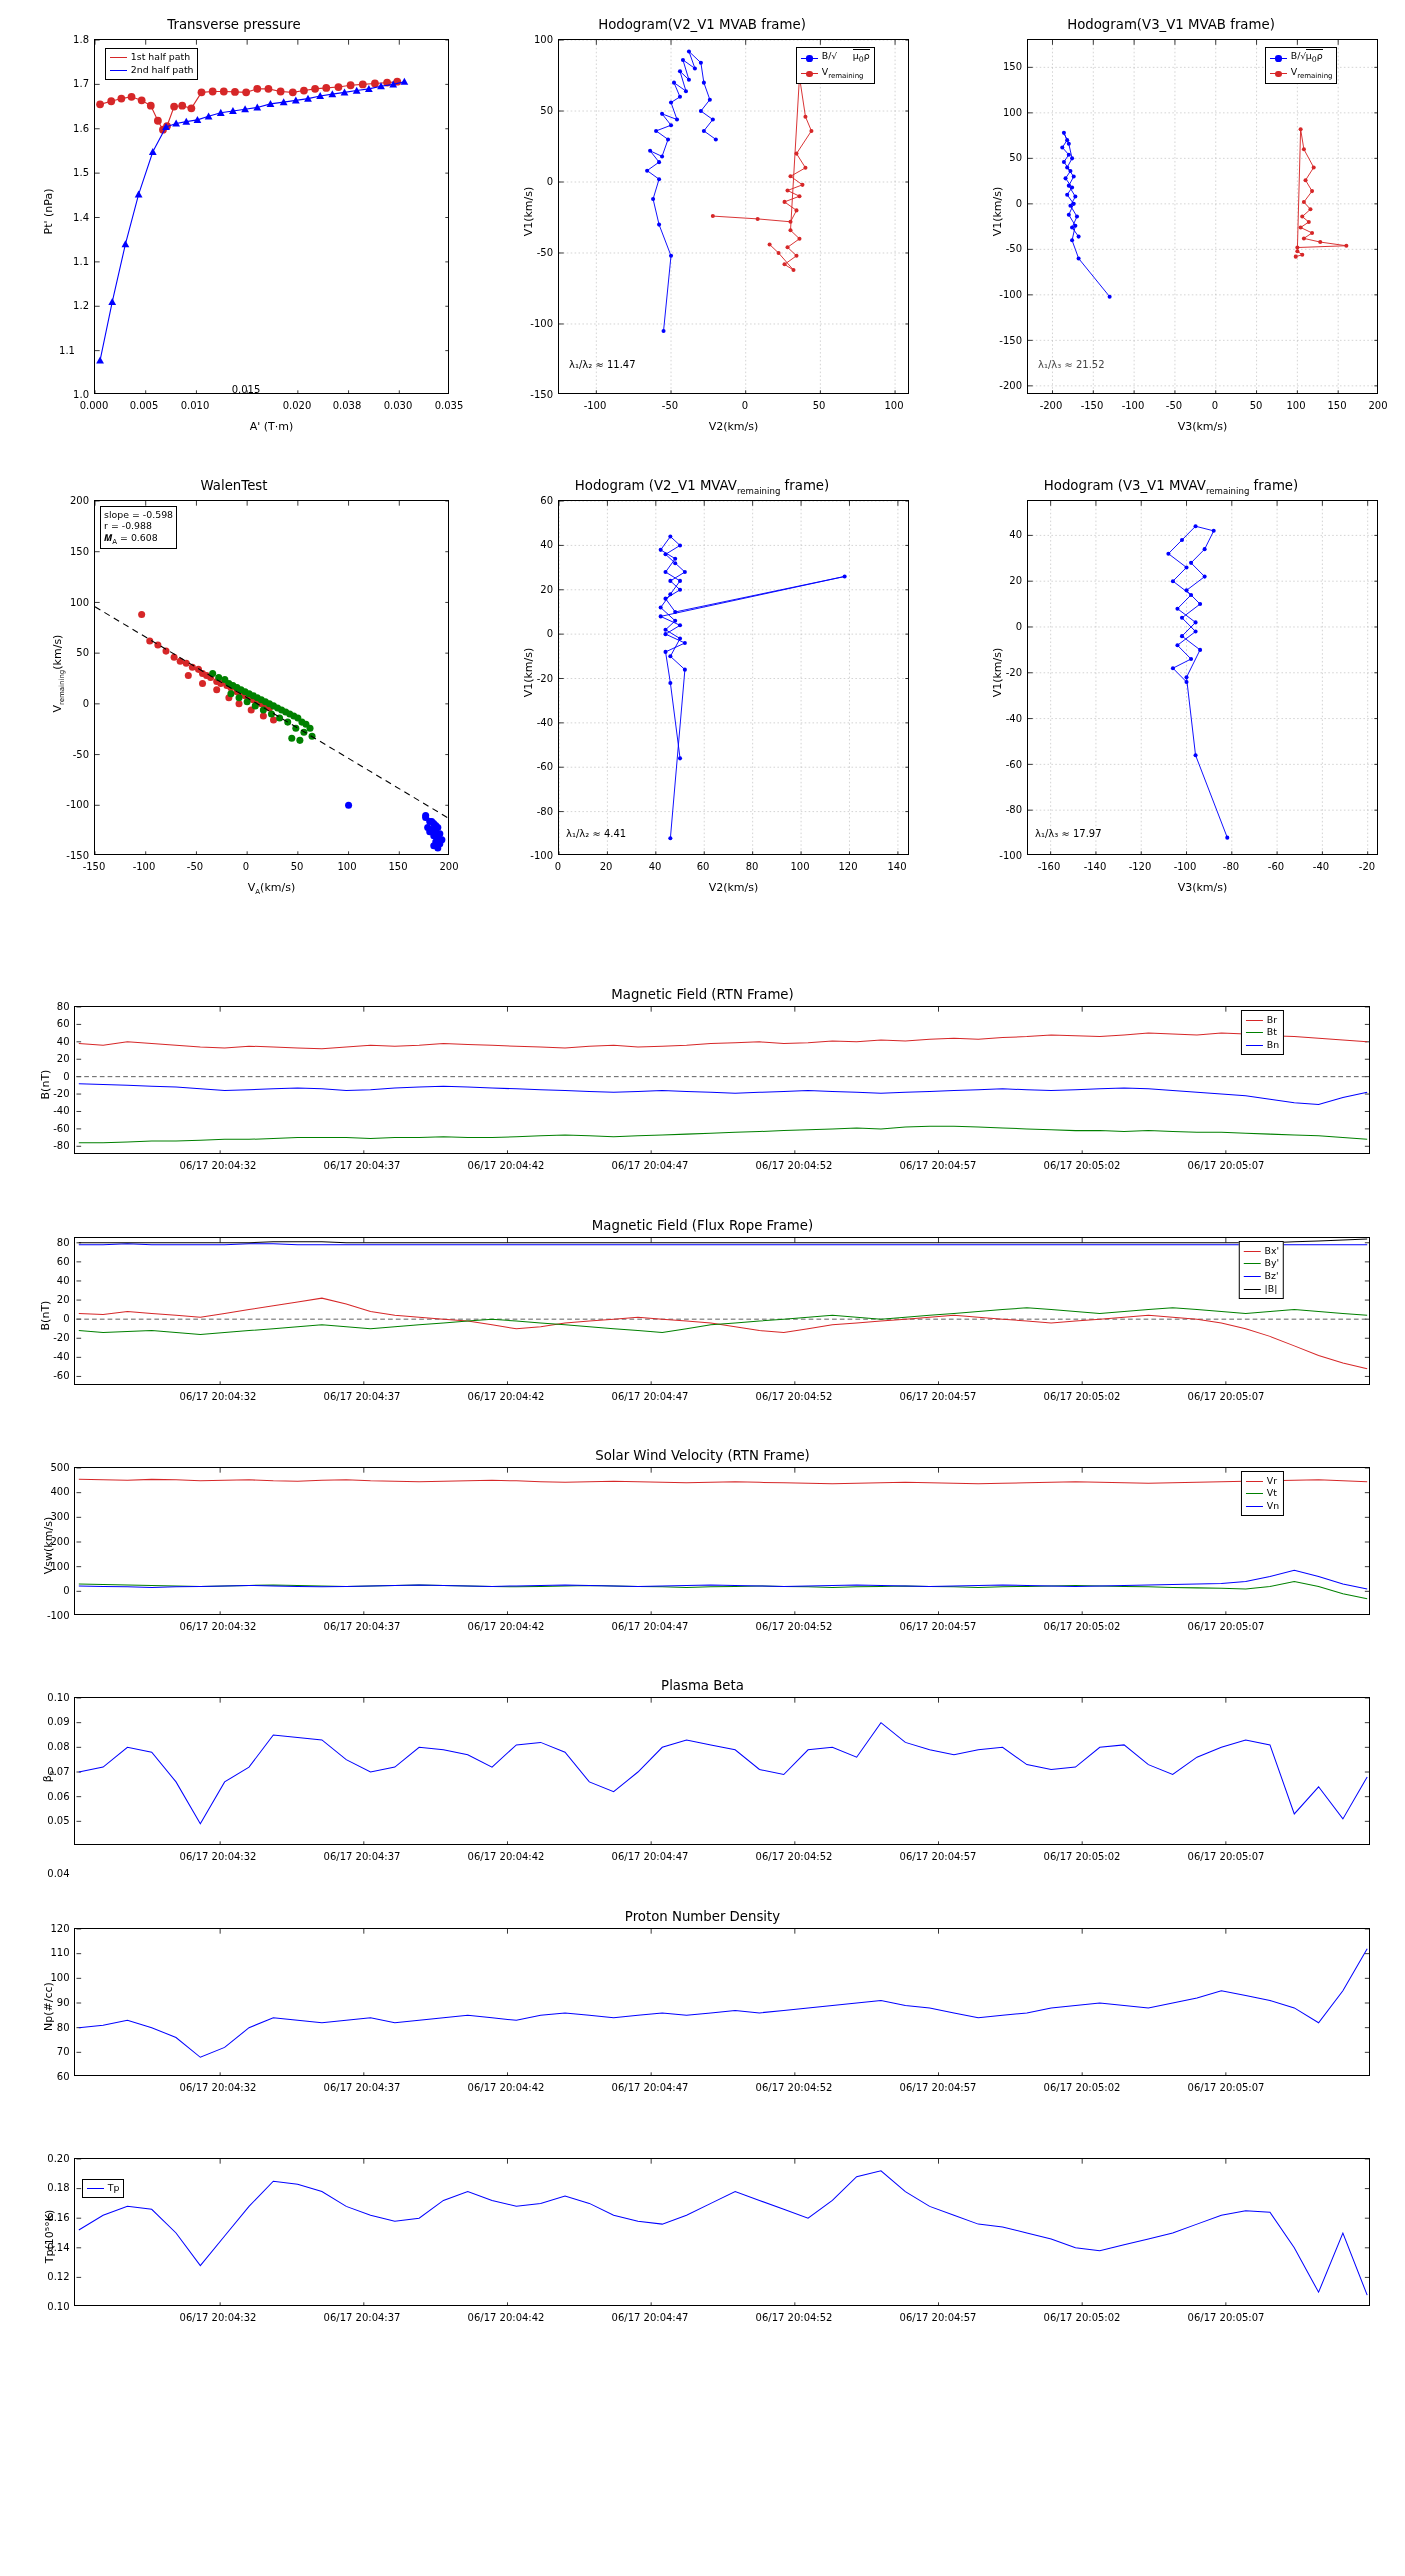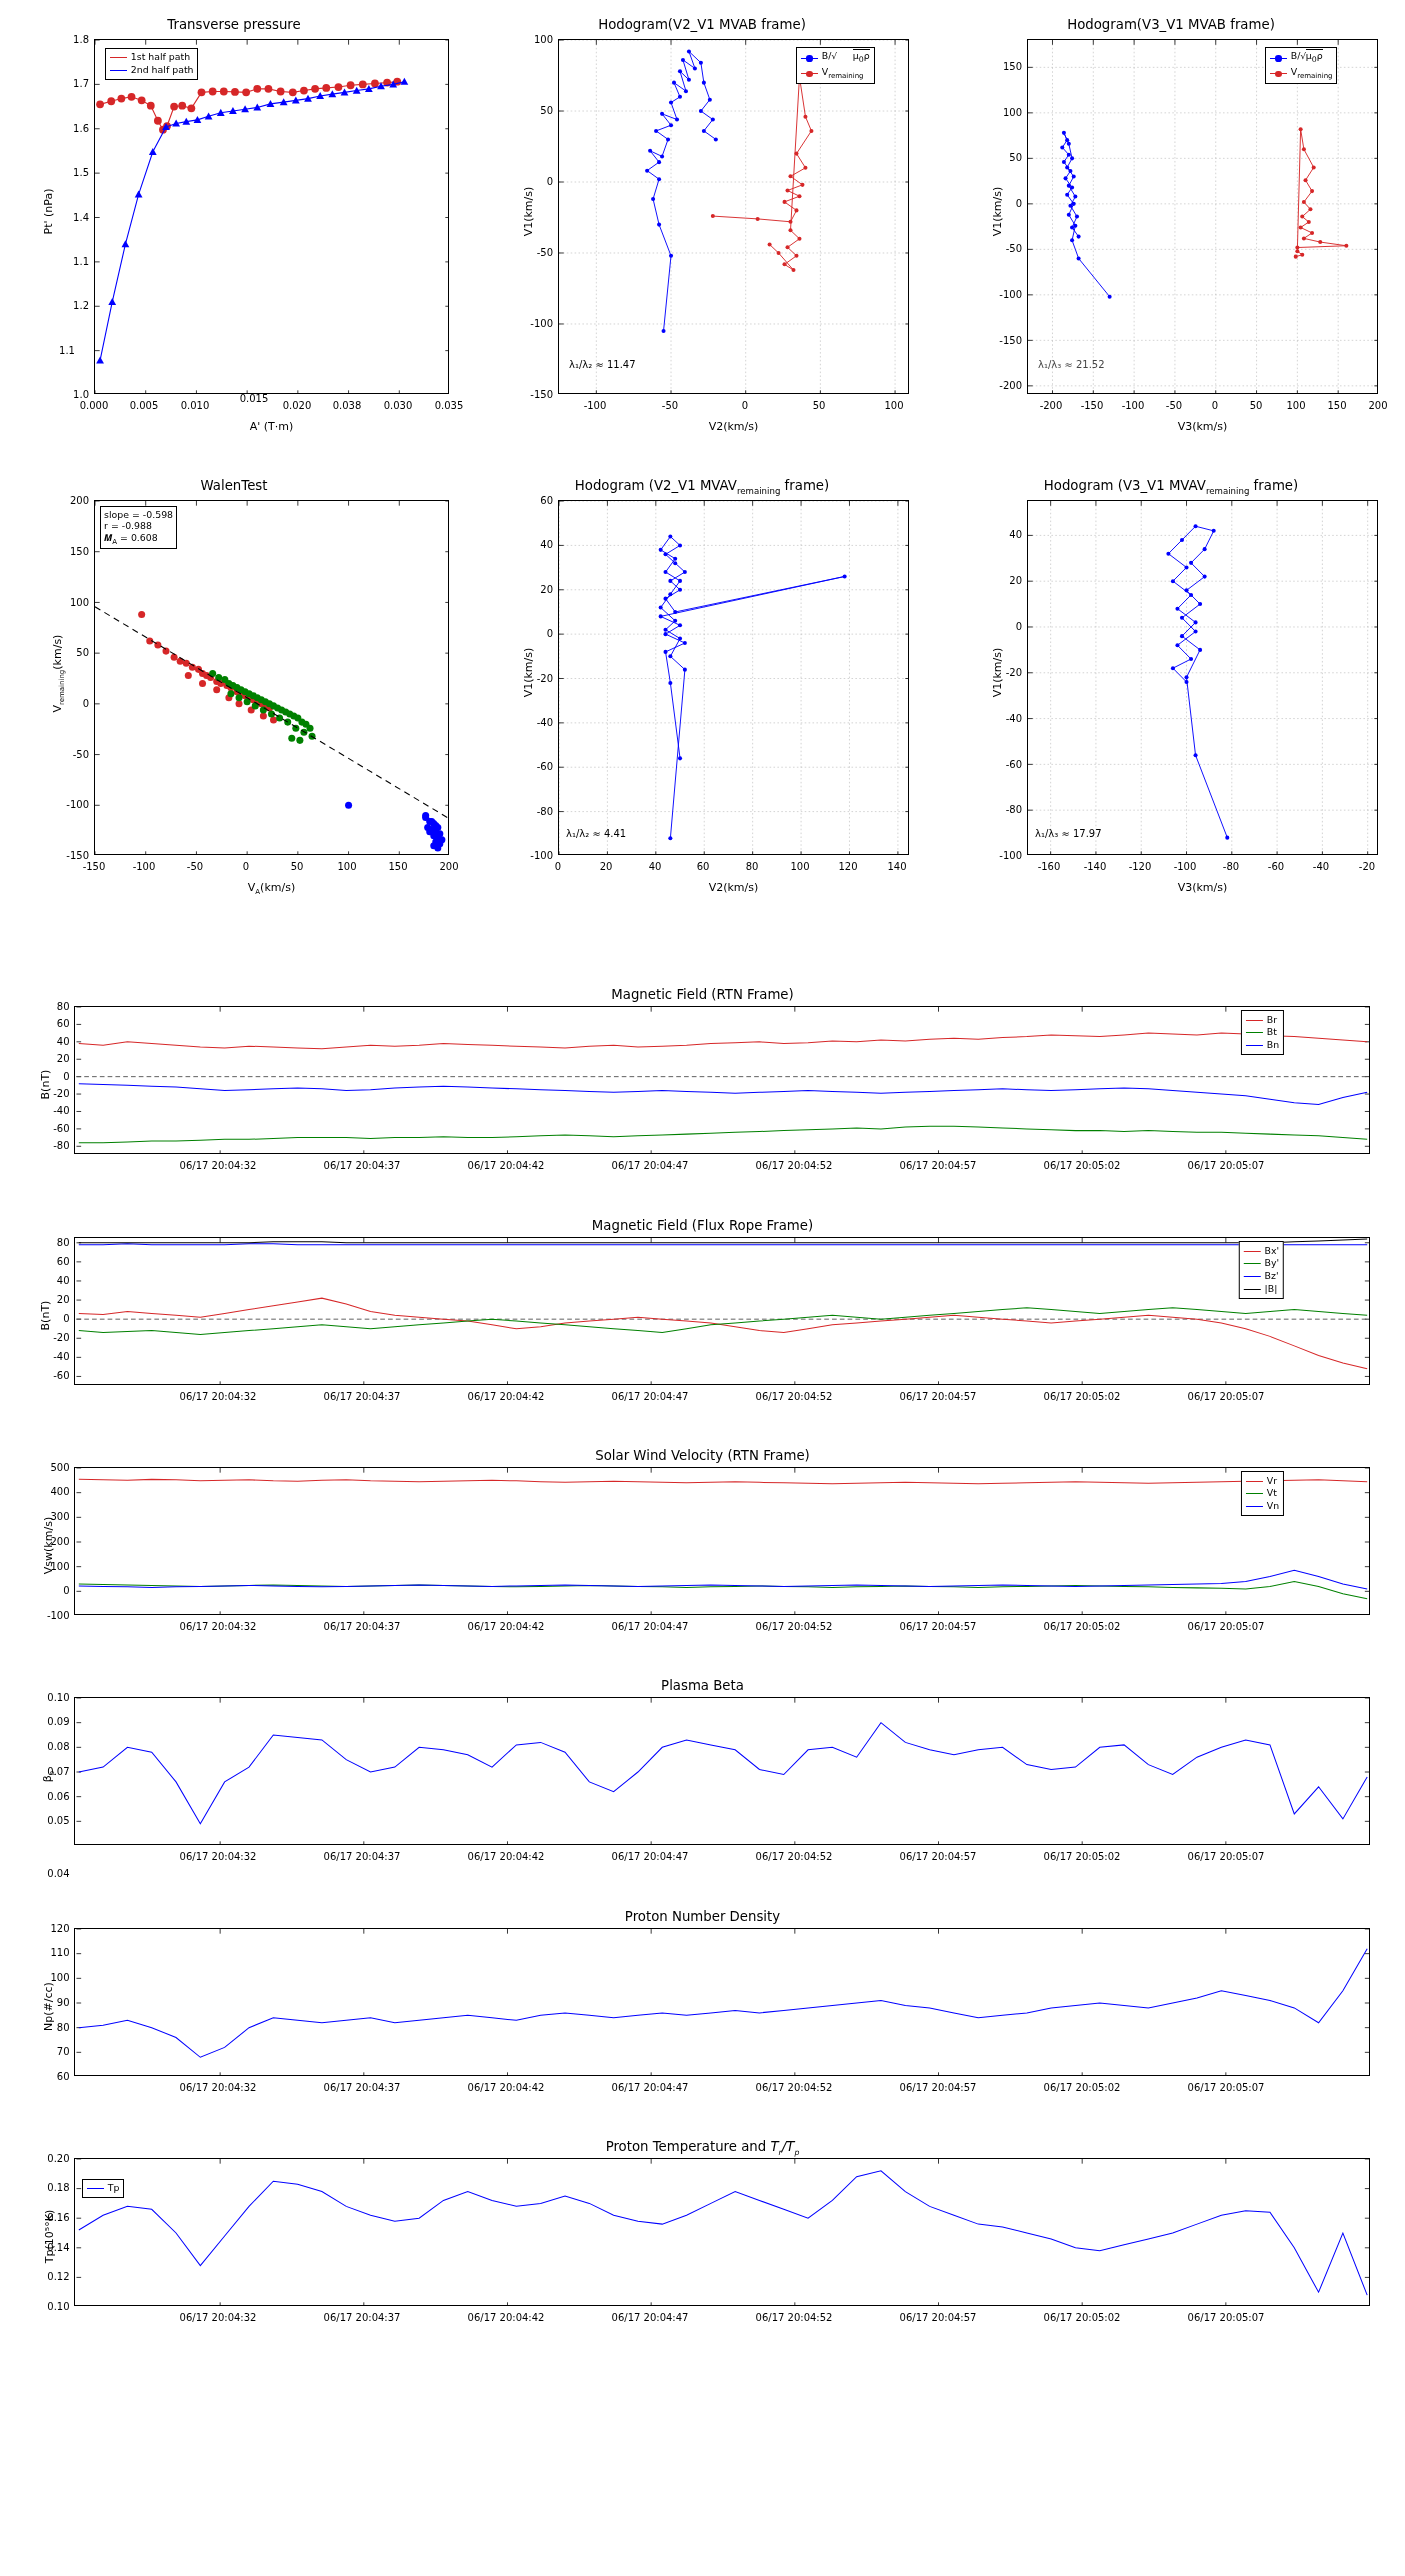--- a/index.html
+++ b/index.html
@@ -126,21 +126,21 @@
             <polygon points="396.49999999999994,48.462500000000034 391.49999999999994,57.462500000000034 401.49999999999994,57.462500000000034" fill="#0000ff"></polygon>
           </g>
       </svg>
     </div>
     <div class="ylabel" style="left:-6.2px;top:205px;width:109px;text-align:center;transform:rotate(-90deg);">Pt' (nPa)</div>
     <div class="xlabel" style="left:94px;top:420px;width:355px;">A' (T·m)</div>
     <div id="ax1-ticks">
         <div class="tickx" style="left: 94px; top: 400px;">0.000</div>
         <div class="tickx" style="left: 144px; top: 400px;">0.005</div>
         <div class="tickx" style="left: 195px; top: 400px;">0.010</div>
-        <div class="tickx" style="left: 246px; top: 393px; margin-left: 8px;">0.015</div>
+        <div class="tickx" style="left: 246px; top: 384px;">0.015</div>
         <div class="tickx" style="left: 297px; top: 400px;">0.020</div>
         <div class="tickx" style="left: 347px; top: 400px;">0.038</div>
         <div class="tickx" style="left: 398px; top: 400px;">0.030</div>
         <div class="tickx" style="left: 449px; top: 400px;">0.035</div>
         <div class="ticky" style="left: 45px; top: 394px; width: 44px;">1.0</div>
         <div class="ticky" style="left: 45px; top: 350px; width: 44px; text-align: center;">1.1</div>
         <div class="ticky" style="left: 45px; top: 305px; width: 44px;">1.2</div>
         <div class="ticky" style="left: 45px; top: 261px; width: 44px;">1.1</div>
         <div class="ticky" style="left: 45px; top: 217px; width: 44px;">1.4</div>
         <div class="ticky" style="left: 45px; top: 172px; width: 44px;">1.5</div>
@@ -1150,21 +1150,20 @@
         <div class="tickx" style="left: 506px; top: 173px;">06/17 20:04:42</div>
         <div class="tickx" style="left: 650px; top: 173px;">06/17 20:04:47</div>
         <div class="tickx" style="left: 794px; top: 173px;">06/17 20:04:52</div>
         <div class="tickx" style="left: 938px; top: 173px;">06/17 20:04:57</div>
         <div class="tickx" style="left: 1082px; top: 173px;">06/17 20:05:02</div>
         <div class="tickx" style="left: 1226px; top: 173px;">06/17 20:05:07</div>
       </div>
   </div>
 
   <div class="panel" style="left:0px;top:2139px;width:1405px;height:211px;">
-    <div class="title" style="left:0;top:0px;">Proton Temperature and <i>T<sub style="font-size:7.8px">r</sub>/T<sub style="font-size:7.8px">p</sub></i></div>
     <div class="axes" id="ax12" style="left:74px;top:19px;width:1296px;height:148px;">
       <svg width="1296" height="148" viewBox="0 0 1660 190">
         <g id="ax12-data">
             <line x1="0" y1="0" x2="6" y2="0" stroke="#000" stroke-width="1"></line>
             <line x1="1660" y1="0" x2="1654" y2="0" stroke="#000" stroke-width="1"></line>
             <line x1="0" y1="38.00000000000003" x2="6" y2="38.00000000000003" stroke="#000" stroke-width="1"></line>
             <line x1="1660" y1="38.00000000000003" x2="1654" y2="38.00000000000003" stroke="#000" stroke-width="1"></line>
             <line x1="0" y1="76" x2="6" y2="76" stroke="#000" stroke-width="1"></line>
             <line x1="1660" y1="76" x2="1654" y2="76" stroke="#000" stroke-width="1"></line>
             <line x1="0" y1="113.99999999999999" x2="6" y2="113.99999999999999" stroke="#000" stroke-width="1"></line>

